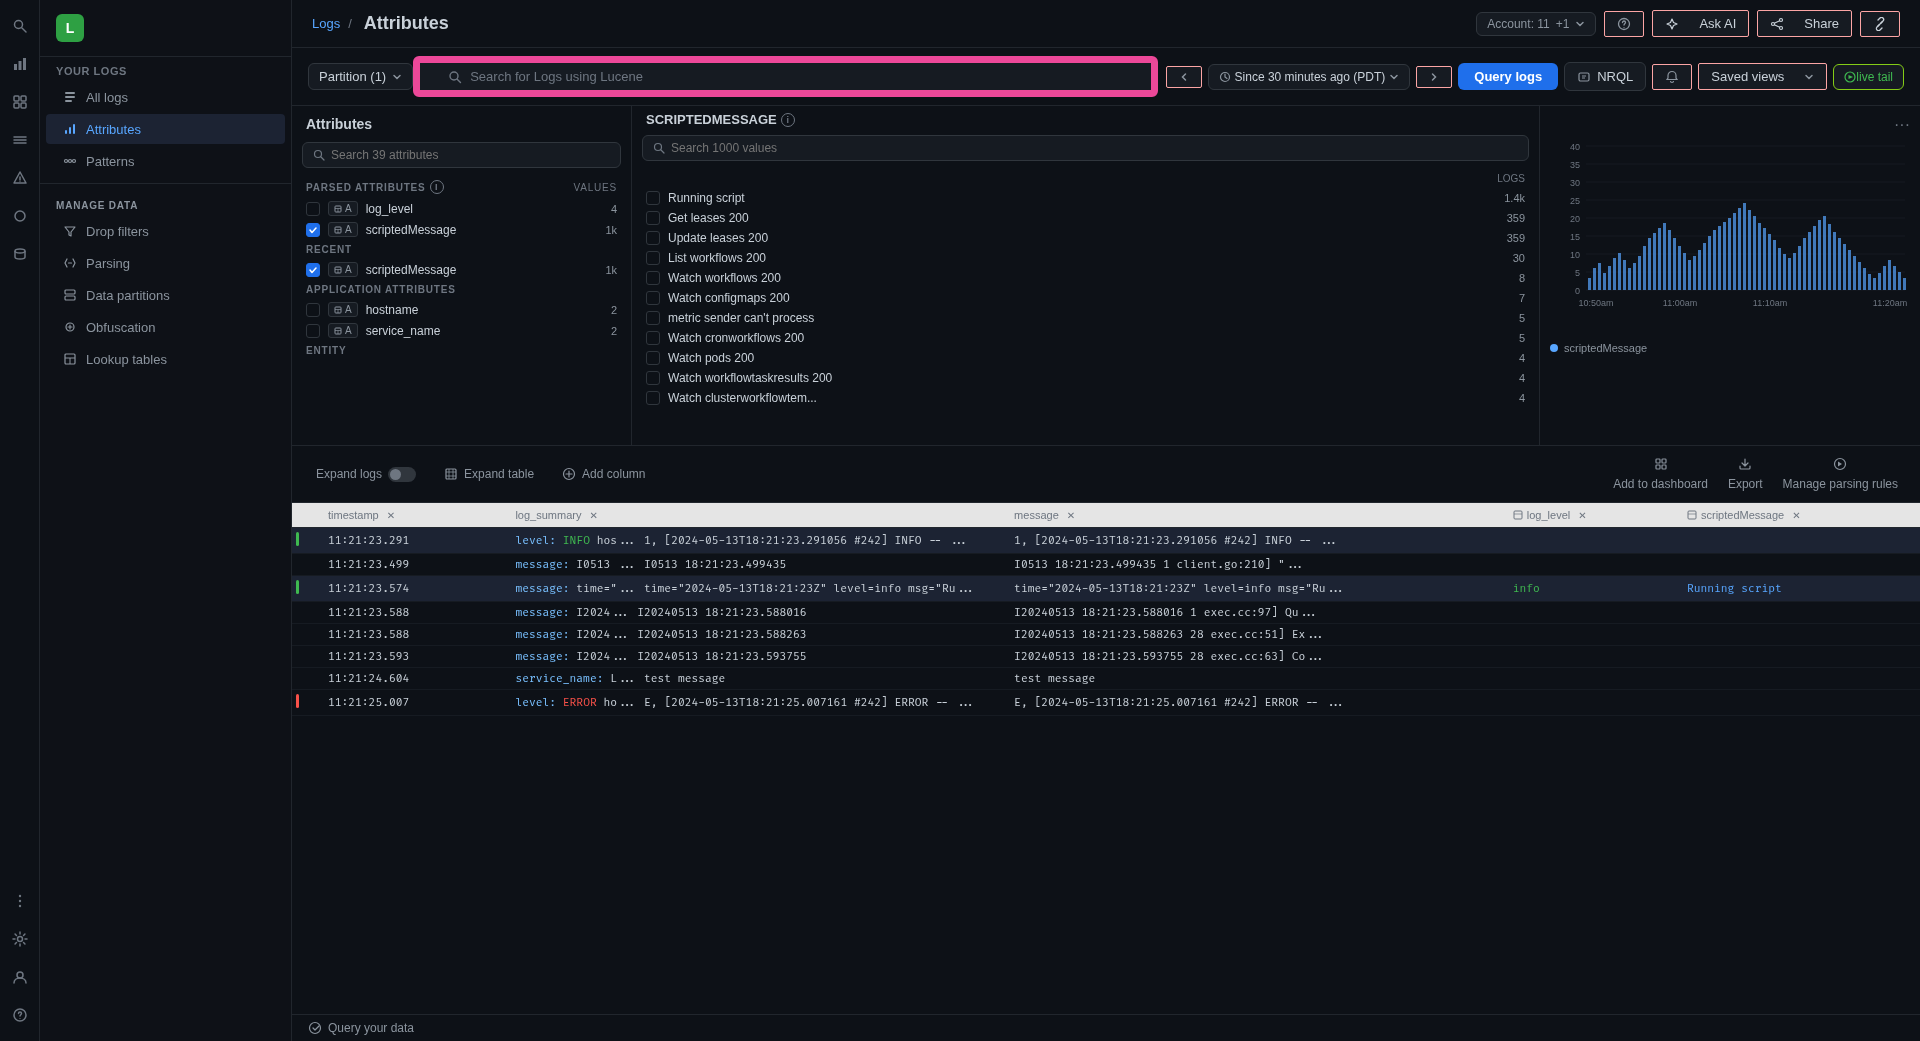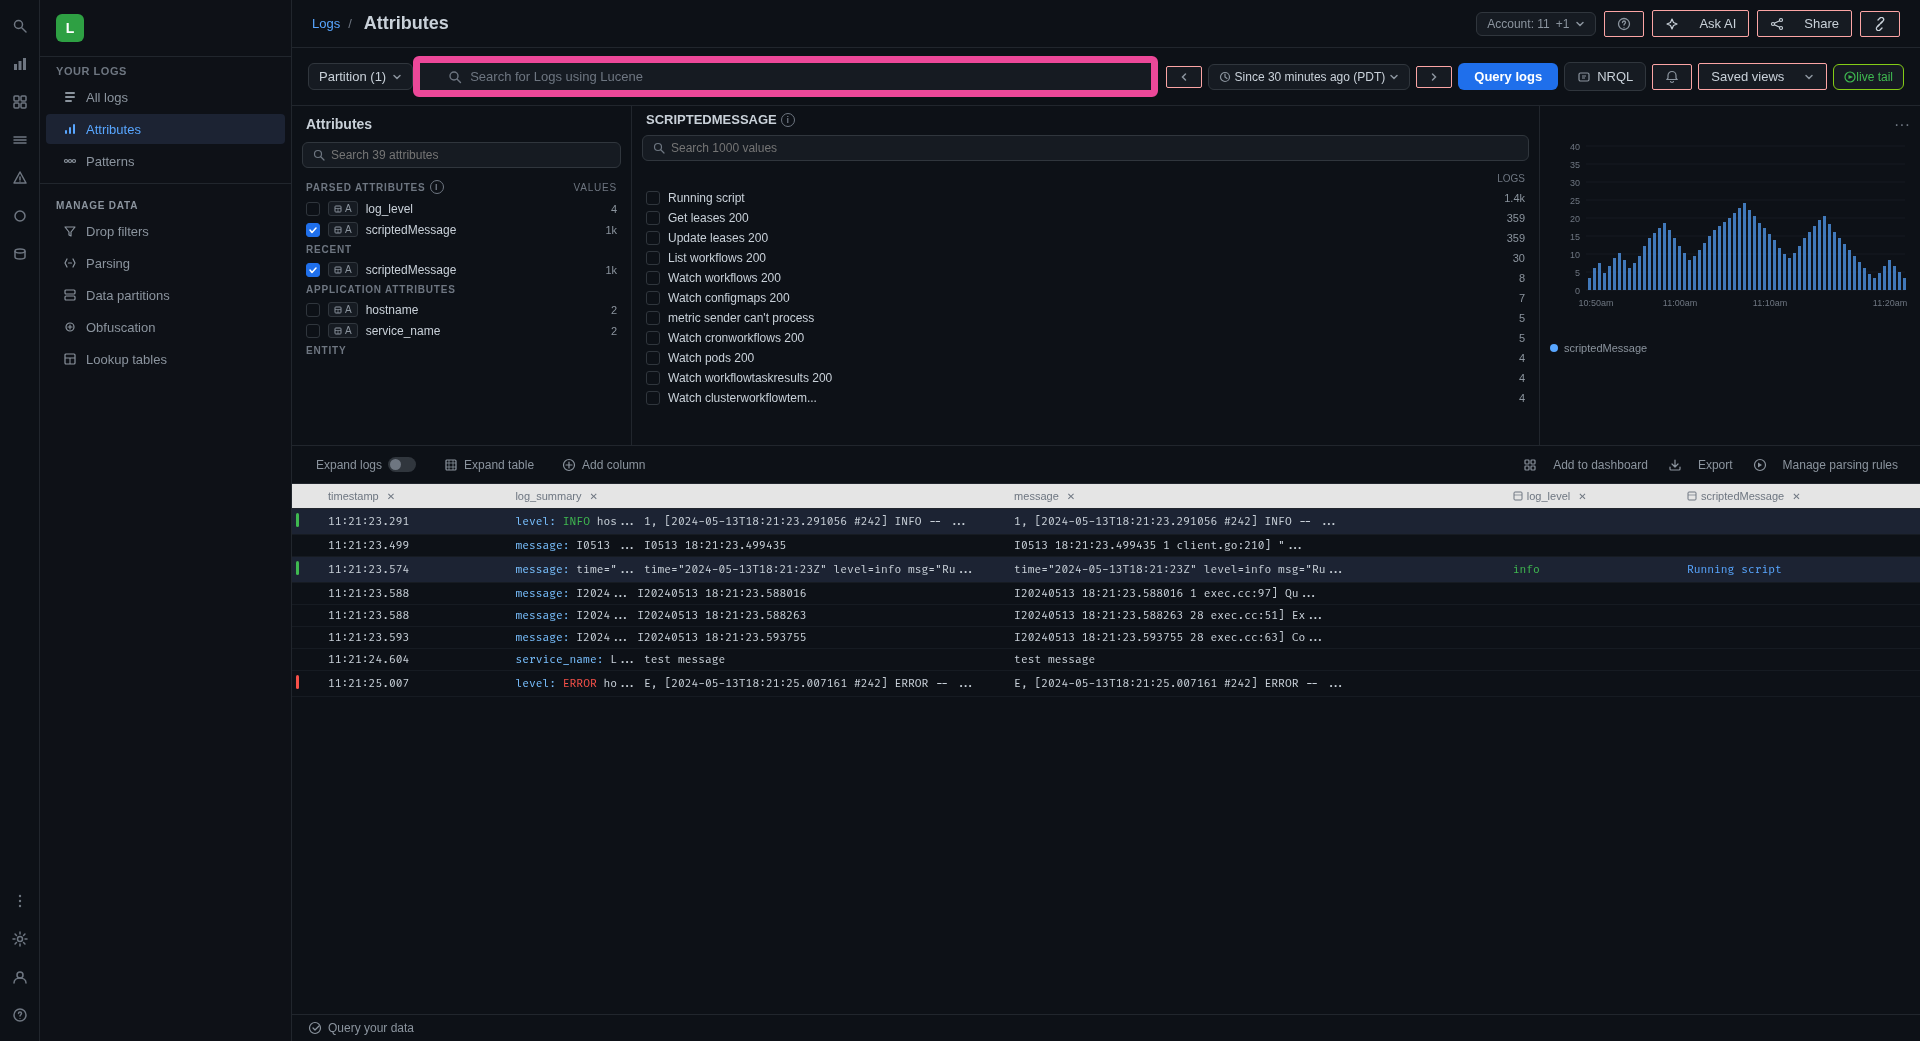--- a/index.html
+++ b/index.html
@@ -76,21 +76,21 @@
     .legend-dot { width: 8px; height: 8px; border-radius: 50%; background: #58a6ff; }
 
     
     .log-area { flex: 1; overflow: hidden; display: flex; flex-direction: column; }
     .log-toolbar { display: flex; align-items: center; gap: 12px; padding: 8px 16px; border-bottom: 1px solid #21262d; background: #0d1117; flex-shrink: 0; }
     .log-toolbar-item { display: flex; align-items: center; gap: 6px; cursor: pointer; color: #8b949e; font-size: 12px; padding: 3px 8px; border-radius: 4px; }
     .toggle-switch { width: 28px; height: 15px; background: #30363d; border-radius: 8px; position: relative; cursor: pointer; }
     .toggle-switch.off .toggle-knob { left: 2px; }
     .toggle-knob { width: 11px; height: 11px; background: #6e7681; border-radius: 50%; position: absolute; top: 2px; transition: left 0.2s; left: 2px; }
     .toolbar-actions { display: flex; gap: 8px; margin-left: auto; }
-    .toolbar-action { display: flex; align-items: center; gap: 16px; color: #8b949e; font-size: 12px; cursor: pointer; padding: 3px 6px; border-radius: 4px; }
+    .toolbar-action { display: flex; align-items: center; gap: 6px; color: #8b949e; font-size: 12px; cursor: pointer; padding: 3px 6px; border-radius: 4px; flex-direction: column; }
 
     
     .log-table { flex: 1; overflow-y: auto; overflow-x: auto; }
     .log-table table { width: 100%; border-collapse: collapse; }
     .log-table th { padding: 6px 12px; text-align: left; font-size: 11px; color: #6e7681; font-weight: 500; border-bottom: 1px solid #21262d; background: #e5e5e5; white-space: nowrap; position: sticky; top: 0; z-index: 1; }
     .log-table td { padding: 4px 12px; font-size: 11px; border-bottom: 1px solid #161b22; color: #c9d1d9; white-space: nowrap; overflow: hidden; text-overflow: ellipsis; max-width: 280px; font-family: 'SF Mono', 'Fira Code', monospace; }
     .log-table tr.highlighted td { background: #1c2333; }
     .col-close { color: #6e7681; cursor: pointer; margin-left: 4px; font-size: 10px; }
     .th-inner { display: flex; align-items: center; gap: 4px; }
     .log-level-info { color: #3fb950; }

